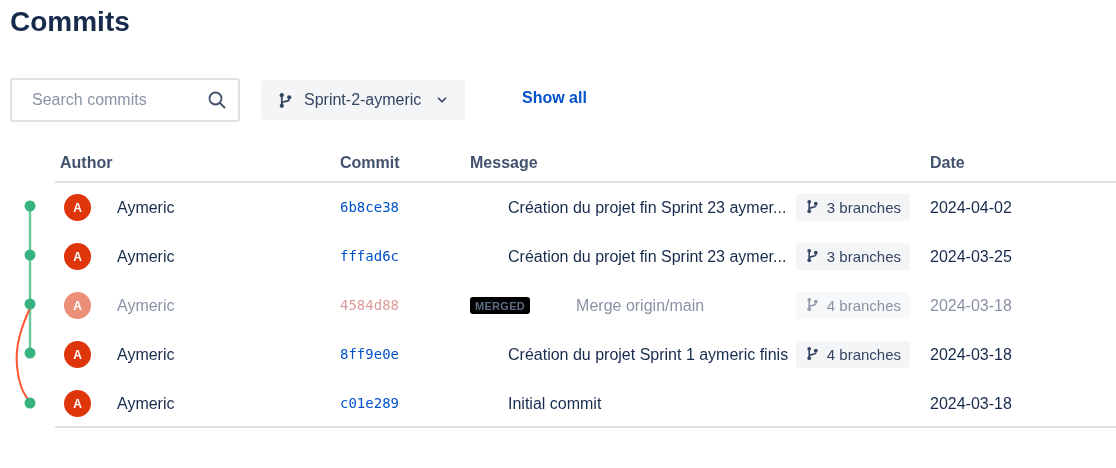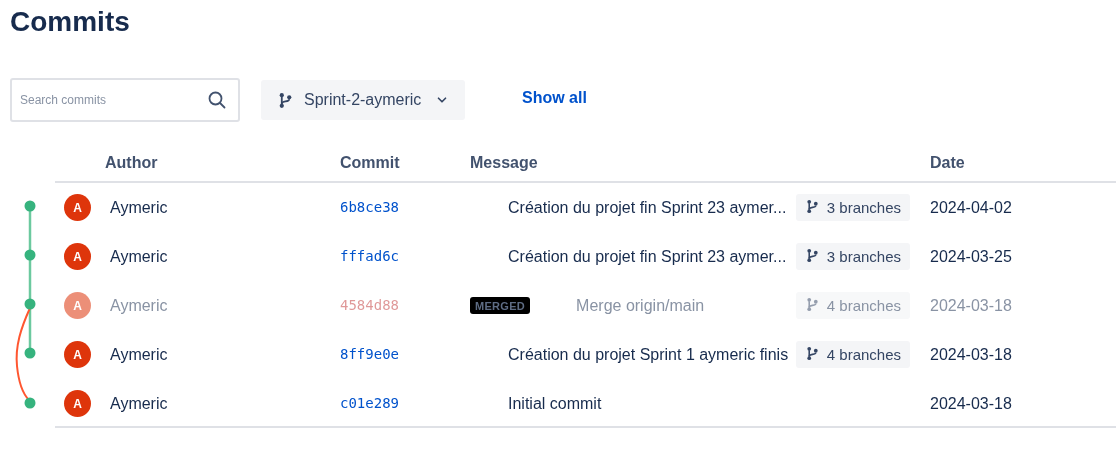--- a/index.html
+++ b/index.html
@@ -16,21 +16,21 @@
   }
   
   .search-box {
     position:absolute; left:10px; top:78px;
     width:230px; height:44px;
     border:2px solid #DFE1E6; border-radius:3px; background:#fff;
     display:flex; align-items:center;
   }
   .search-box input {
     border:none; outline:none; flex:1; min-width:0;
-    padding:0 6px 0 8px; font-size:12px;
+    padding:0 6px 0 20px; font-size:16px;
     font-family:"Liberation Sans", sans-serif; color:#a21caf;
   }
   .search-box input::placeholder { color:#8993A4; }
   .search-icon { width:22px; height:22px; margin-right:10px; flex:0 0 auto; }
   .branch-selector {
     position:absolute; left:261px; top:80px;
     height:40px; padding:0 16px;
     background:#F4F5F7; border:none; border-radius:3px;
     display:flex; align-items:center; gap:10px;
     font-size:16px; color:#344563; cursor:pointer;
@@ -43,38 +43,38 @@
     font-size:16px; color:#0052CC; text-decoration:none; cursor:pointer;font-weight:bold;
   }
   
   .commits-table { position:absolute; left:0; right:0; top:148px; }
   .thead { position:relative; height:35px; }
   .thead::after {
     content:""; position:absolute; left:55px; right:0; bottom:0;
     border-bottom:2px solid #DFE1E6;
   }
   .th { position:absolute; top:6px; font-size:16px; font-weight:700; color:#42526E; }
-  .th-author  { left:60px;margin-left:45px; }
+  .th-author  { left:60px; }
   .th-commit  { left:340px; }
   .th-message { left:470px; }
   .th-date    { left:930px; }
   .tbody { position:relative; }
   .tbody::after {
     content:""; position:absolute; left:55px; right:0; bottom:0;
     border-bottom:2px solid #DFE1E6;
   }
   .row { position:relative; height:49px; }
   .avatar {
     position:absolute; left:64px; top:11px;
     width:27px; height:27px; border-radius:50%;
     background:#DE350B; color:#fff;
     font-size:12px; font-weight:700;
     display:flex; align-items:center; justify-content:center;
   }
-  .author-name { position:absolute; left:110px; top:0; line-height:49px; font-size:16px; color:#172B4D; }
+  .author-name { position:absolute; left:117px; top:0; line-height:49px; font-size:16px; color:#172B4D; }
   .commit-hash {
     position:absolute; left:340px; top:0; line-height:49px;
     font-family:"DejaVu Sans Mono", monospace; font-size:14px;
     color:#0052CC; text-decoration:none; cursor:pointer;
   }
   .msg-cell {
     position:absolute; left:470px; top:0; width:440px; height:49px;
     display:flex; align-items:center; justify-content:space-between; gap:8px;
   }
   .msg-left { display:flex; align-items:center; gap:8px; min-width:0; }

